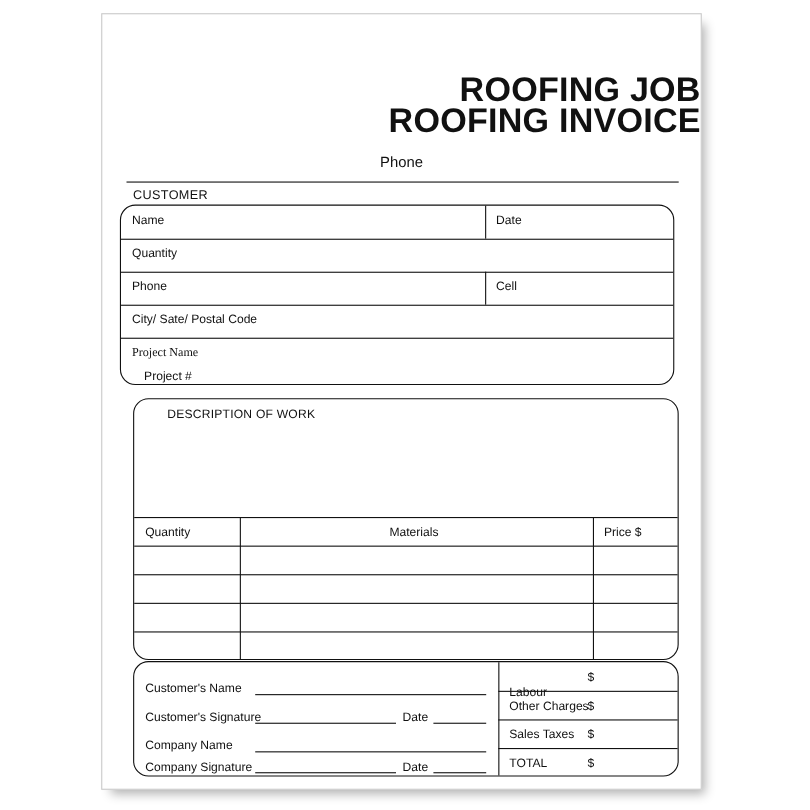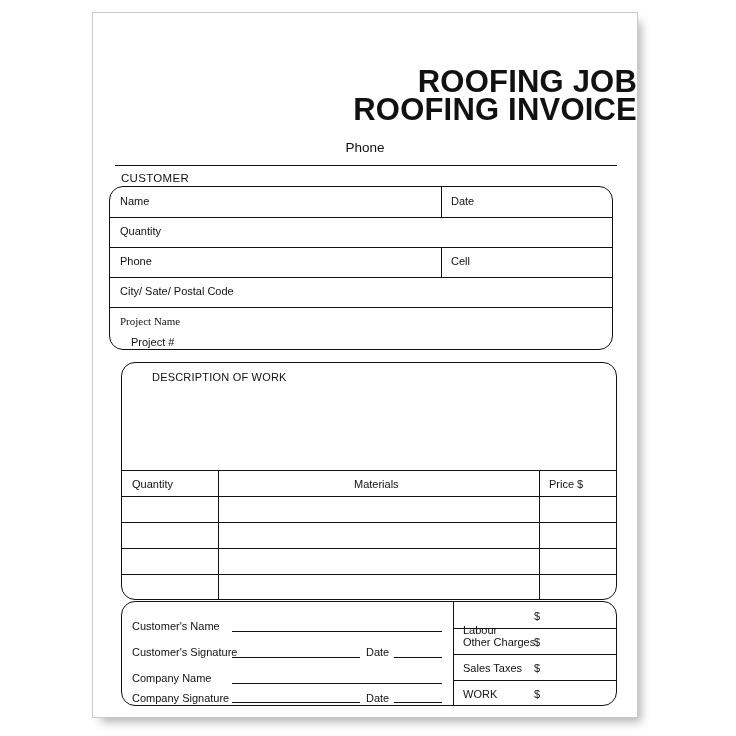--- a/index.html
+++ b/index.html
@@ -299,20 +299,20 @@
         <div style="position:absolute;left:422px;top:3px;width:66px;height:20px;"></div>
 
         <span class="tot-label" style="left:341px;top:34px;">Other Charges</span>
         <span class="tot-dollar" style="left:412px;top:34px;">$</span>
         <div style="position:absolute;left:422px;top:29px;width:66px;height:20px;"></div>
 
         <span class="tot-label" style="left:341px;top:60px;">Sales Taxes</span>
         <span class="tot-dollar" style="left:412px;top:60px;">$</span>
         <div style="position:absolute;left:422px;top:55px;width:66px;height:20px;"></div>
 
-        <span class="tot-label" style="left:341px;top:86px;">WORK</span>
+        <span class="tot-label" style="left:341px;top:86px;">TOTAL</span>
         <span class="tot-dollar" style="left:412px;top:86px;">$</span>
         <div style="position:absolute;left:422px;top:81px;width:66px;height:20px;"></div>
       </div>
 
     </div>
   </div>
 </div>
 
 </body></html>

